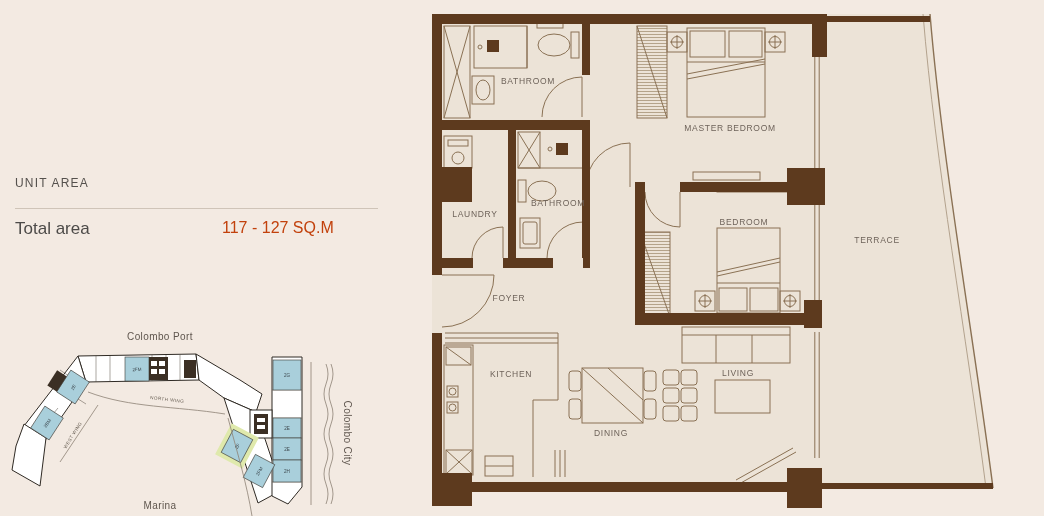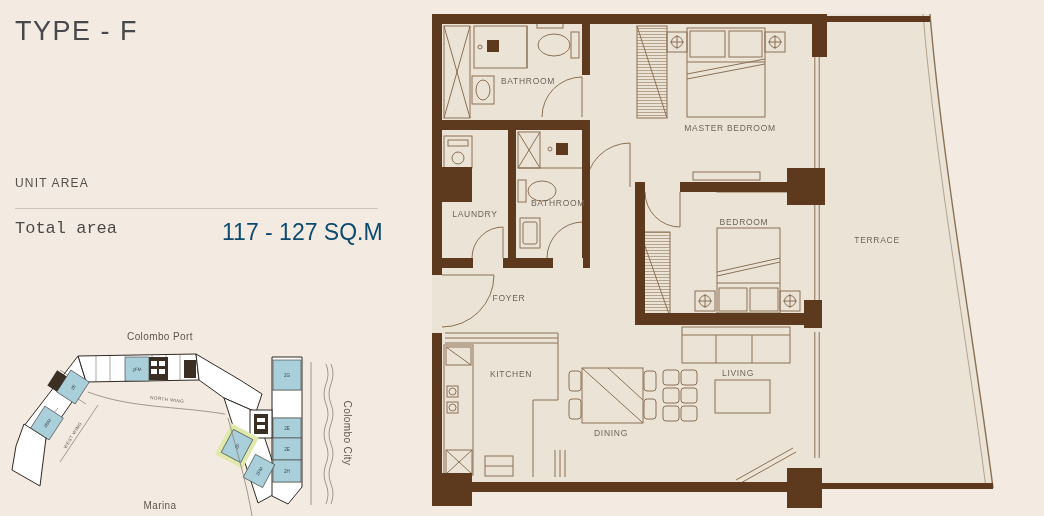--- a/index.html
+++ b/index.html
@@ -4,36 +4,35 @@
 <style>
   html,body{margin:0;padding:0;}
   .canvas{
     position:relative;width:1044px;height:516px;
     background:#f3eae2;overflow:hidden;
     font-family:"Liberation Sans",sans-serif;
   }
   .title{position:absolute;left:15px;top:16px;font-size:27px;color:#48484a;letter-spacing:1.5px;}
   .unit-heading{position:absolute;left:15px;top:176px;font-size:12px;color:#55514d;letter-spacing:1.2px;}
   .divider{position:absolute;left:15px;top:208px;width:363px;height:1px;background:#cfc4b8;}
-  .area-label{position:absolute;left:15px;top:219px;font-size:17px;color:#4c4a48;font-family:Liberation Mono, monospace;}
-  .area-value{position:absolute;left:222px;top:219px;font-size:23px;color:#0c4a6e;}
+  .area-label{position:absolute;left:15px;top:219px;font-size:17px;color:#4c4a48;}
+  .area-value{position:absolute;left:222px;top:219px;font-size:16px;color:#c2410c;}
   .site-plan{position:absolute;left:0;top:320px;}
   .floor-plan{position:absolute;left:430px;top:0;}
   svg text{font-family:"Liberation Sans",sans-serif;}
   .room-label{font-size:8.5px;letter-spacing:.7px;fill:#6e635a;}
   .map-label{font-size:10px;fill:#5f564e;letter-spacing:.4px;}
   .wing-label{font-size:4.6px;fill:#6a6156;letter-spacing:.4px;}
   .unit-label{font-size:4.6px;fill:#3f4a50;}
 </style>
 </head>
 <body>
 
 <div class="canvas">
 
-  <div class="title">TYPE - F</div>
   <div class="unit-heading">UNIT AREA</div>
   <div class="divider"></div>
   <span class="area-label">Total area</span>
   <span class="area-value">117 - 127 SQ.M</span>
 
   <svg class="site-plan" width="356" height="196" viewBox="0 0 356 196">
     <g fill="#ffffff" stroke="#2f2a24" stroke-width="1">
 
       <polygon points="78,36 196,34 199,60 86,62"></polygon>
 

